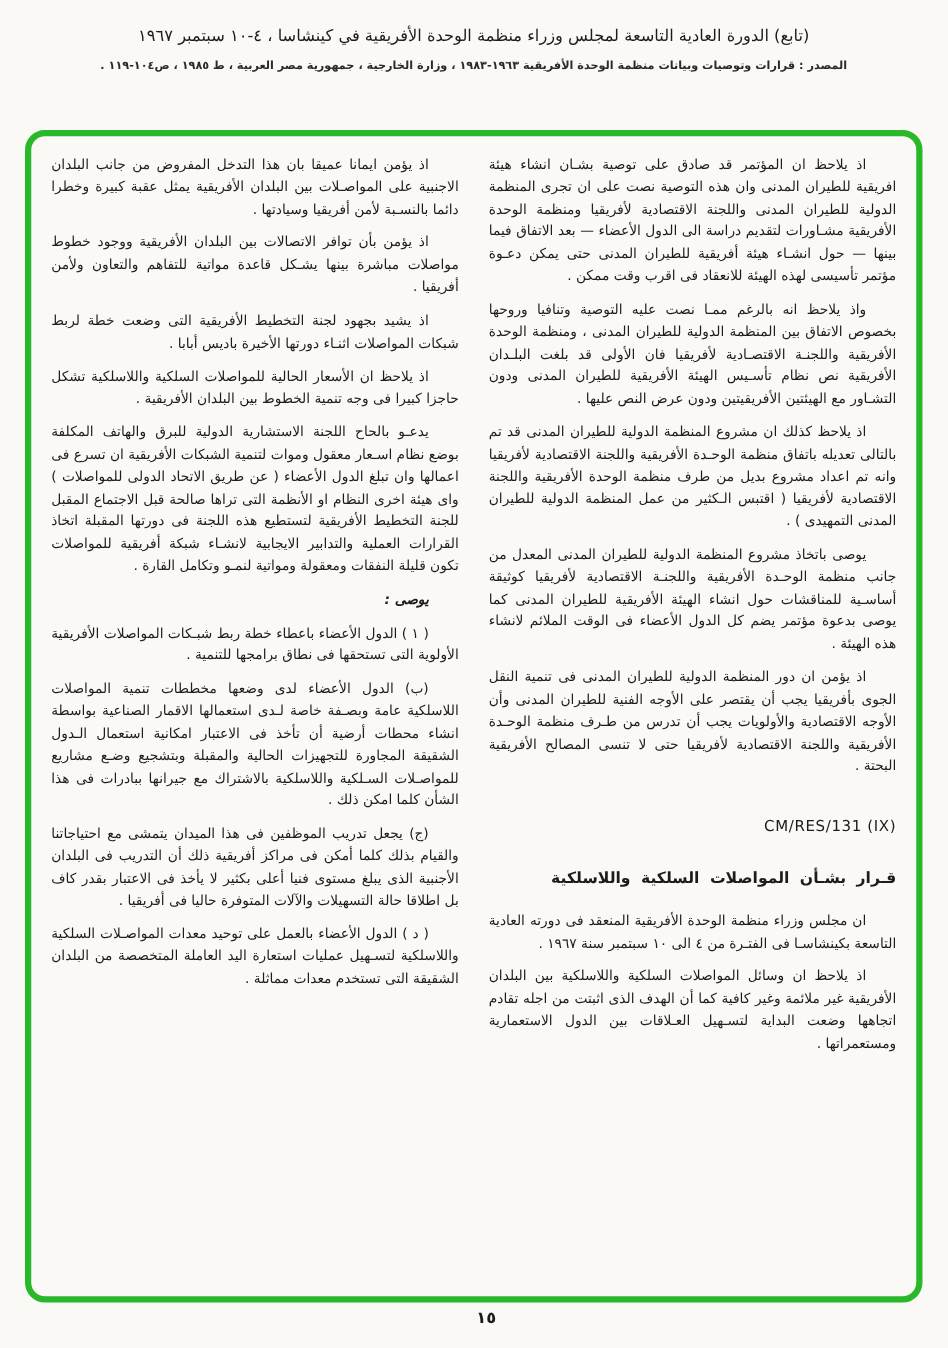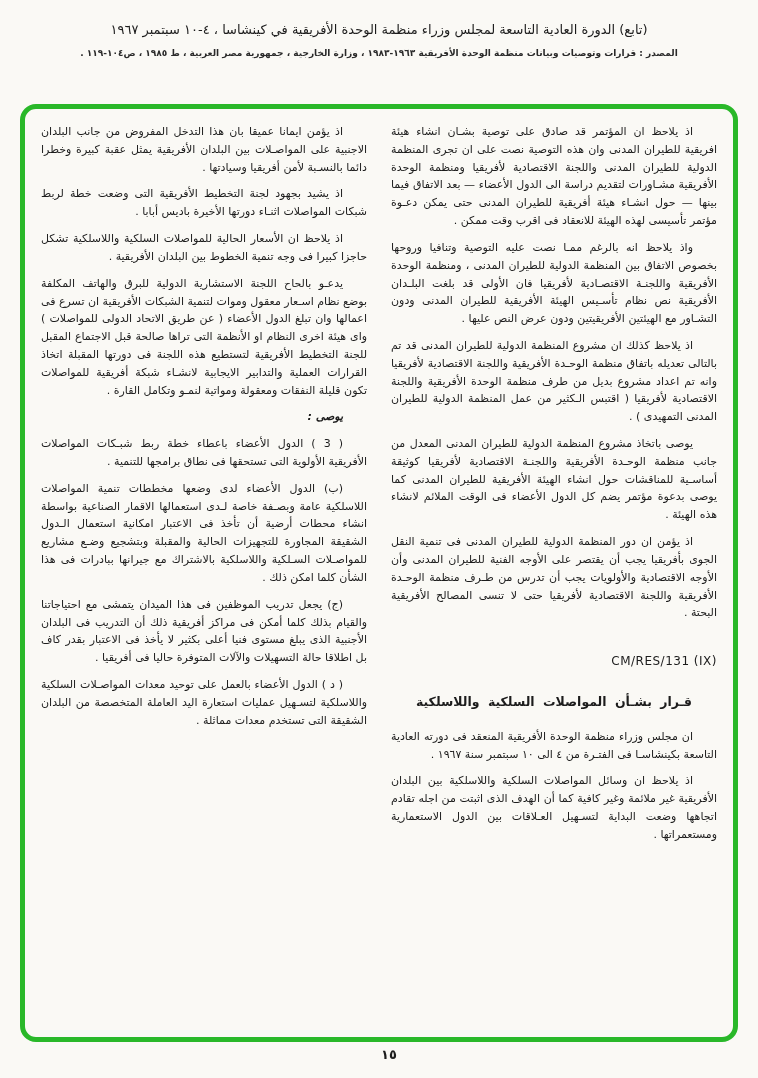--- a/index.html
+++ b/index.html
@@ -74,21 +74,21 @@
     direction:ltr;
     text-align:right;
     font-size:12px;
     margin:30px 0 20px 0;
     font-weight:normal;
     letter-spacing:0.5px;
   }
   .resolution-title{
     font-weight:bold;
     font-size:12.5px;
-    text-align:center;
+    text-align:right;
     margin:0 0 16px 0;
     word-spacing:4px;
   }
   
   .page-number{
     position:absolute;
     bottom:16px;left:10px;
     width:100%;
     text-align:center;
     font-size:13px;
@@ -116,27 +116,28 @@
 
       <div class="resolution-code">CM/RES/131  (IX)</div>
       <div class="resolution-title">قـرار بشـأن المواصلات السلكية واللاسلكية</div>
 
       <p>ان مجلس وزراء منظمة الوحدة الأفريقية المنعقد فى دورته العادية التاسعة بكينشاسـا فى الفتـرة من ٤ الى ١٠ سبتمبر سنة ١٩٦٧ .</p>
       <p>اذ يلاحظ ان وسائل المواصلات السلكية واللاسلكية بين البلدان الأفريقية غير ملائمة وغير كافية كما أن الهدف الذى اثبتت من اجله تقادم اتجاهها وضعت البداية لتسـهيل العـلاقات بين الدول الاستعمارية ومستعمراتها .</p>
     </div>
 
     <div class="col">
       <p>اذ يؤمن ايمانا عميقا بان هذا التدخل المفروض من جانب البلدان الاجنبية على المواصـلات بين البلدان الأفريقية يمثل عقبة كبيرة وخطرا دائما بالنسـبة لأمن أفريقيا وسيادتها .</p>
+      <p>اذ يؤمن بأن توافر الاتصالات بين البلدان الأفريقية ووجود خطوط مواصلات مباشرة بينها يشـكل قاعدة مواتية للتفاهم والتعاون ولأمن أفريقيا .</p>
       <p>اذ يشيد بجهود لجنة التخطيط الأفريقية التى وضعت خطة لربط شبكات المواصلات اثنـاء دورتها الأخيرة باديس أبابا .</p>
       <p>اذ يلاحظ ان الأسعار الحالية للمواصلات السلكية واللاسلكية تشكل حاجزا كبيرا فى وجه تنمية الخطوط بين البلدان الأفريقية .</p>
       <p>يدعـو بالحاح اللجنة الاستشارية الدولية للبرق والهاتف المكلفة بوضع نظام اسـعار معقول وموات لتنمية الشبكات الأفريقية ان تسرع فى اعمالها وان تبلغ الدول الأعضاء ( عن طريق الاتحاد الدولى للمواصلات ) واى هيئة اخرى النظام او الأنظمة التى تراها صالحة قبل الاجتماع المقبل للجنة التخطيط الأفريقية لتستطيع هذه اللجنة فى دورتها المقبلة اتخاذ القرارات العملية والتدابير الايجابية لانشـاء شبكة أفريقية للمواصلات تكون قليلة النفقات ومعقولة ومواتية لنمـو وتكامل القارة .</p>
 
       <div class="recommend-label">يوصى :</div>
 
-      <p>( 3 ) الدول الأعضاء باعطاء خطة ربط شبـكات المواصلات الأفريقية الأولوية التى تستحقها فى نطاق برامجها للتنمية .</p>
+      <p>( ١ ) الدول الأعضاء باعطاء خطة ربط شبـكات المواصلات الأفريقية الأولوية التى تستحقها فى نطاق برامجها للتنمية .</p>
       <p>(ب) الدول الأعضاء لدى وضعها مخططات تنمية المواصلات اللاسلكية عامة وبصـفة خاصة لـدى استعمالها الاقمار الصناعية بواسطة انشاء محطات أرضية أن تأخذ فى الاعتبار امكانية استعمال الـدول الشقيقة المجاورة للتجهيزات الحالية والمقبلة وبتشجيع وضـع مشاريع للمواصـلات السـلكية واللاسلكية بالاشتراك مع جيرانها ببادرات فى هذا الشأن كلما امكن ذلك .</p>
       <p>(ج) يجعل تدريب الموظفين فى هذا الميدان يتمشى مع احتياجاتنا والقيام بذلك كلما أمكن فى مراكز أفريقية ذلك أن التدريب فى البلدان الأجنبية الذى يبلغ مستوى فنيا أعلى بكثير لا يأخذ فى الاعتبار بقدر كاف بل اطلاقا حالة التسهيلات والآلات المتوفرة حاليا فى أفريقيا .</p>
       <p>( د ) الدول الأعضاء بالعمل على توحيد معدات المواصـلات السلكية واللاسلكية لتسـهيل عمليات استعارة اليد العاملة المتخصصة من البلدان الشقيقة التى تستخدم معدات مماثلة .</p>
     </div>
 
   </div>
 </div>
 
 <div class="page-number">١٥</div>
 

